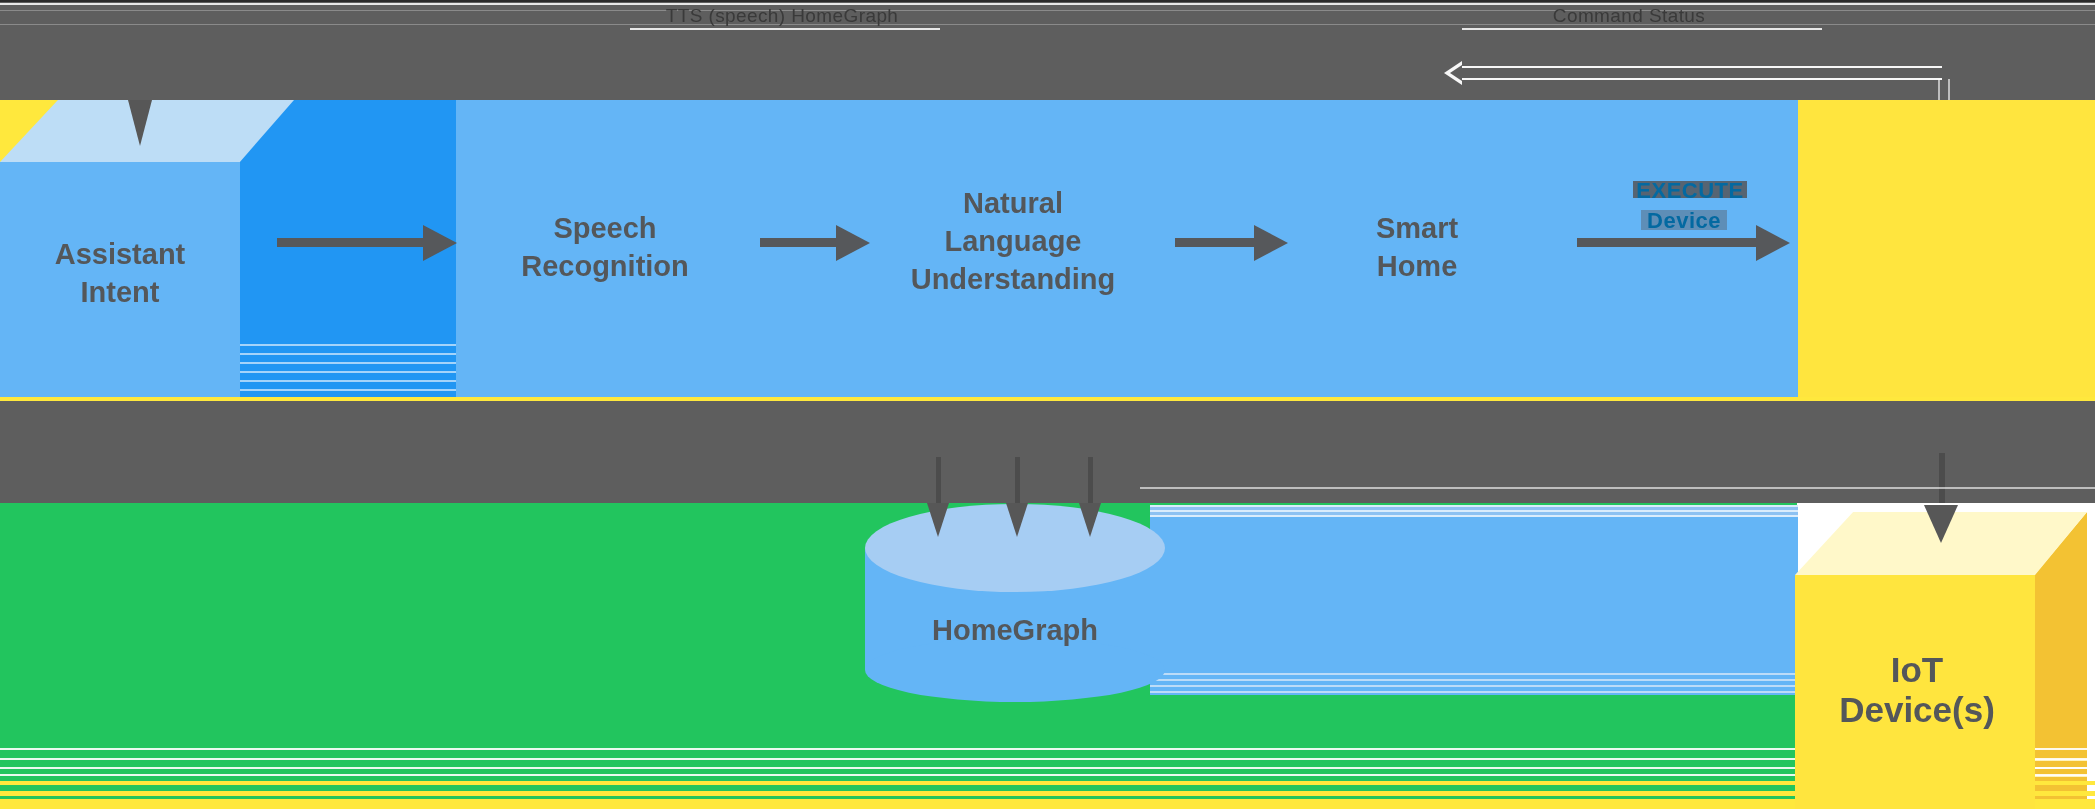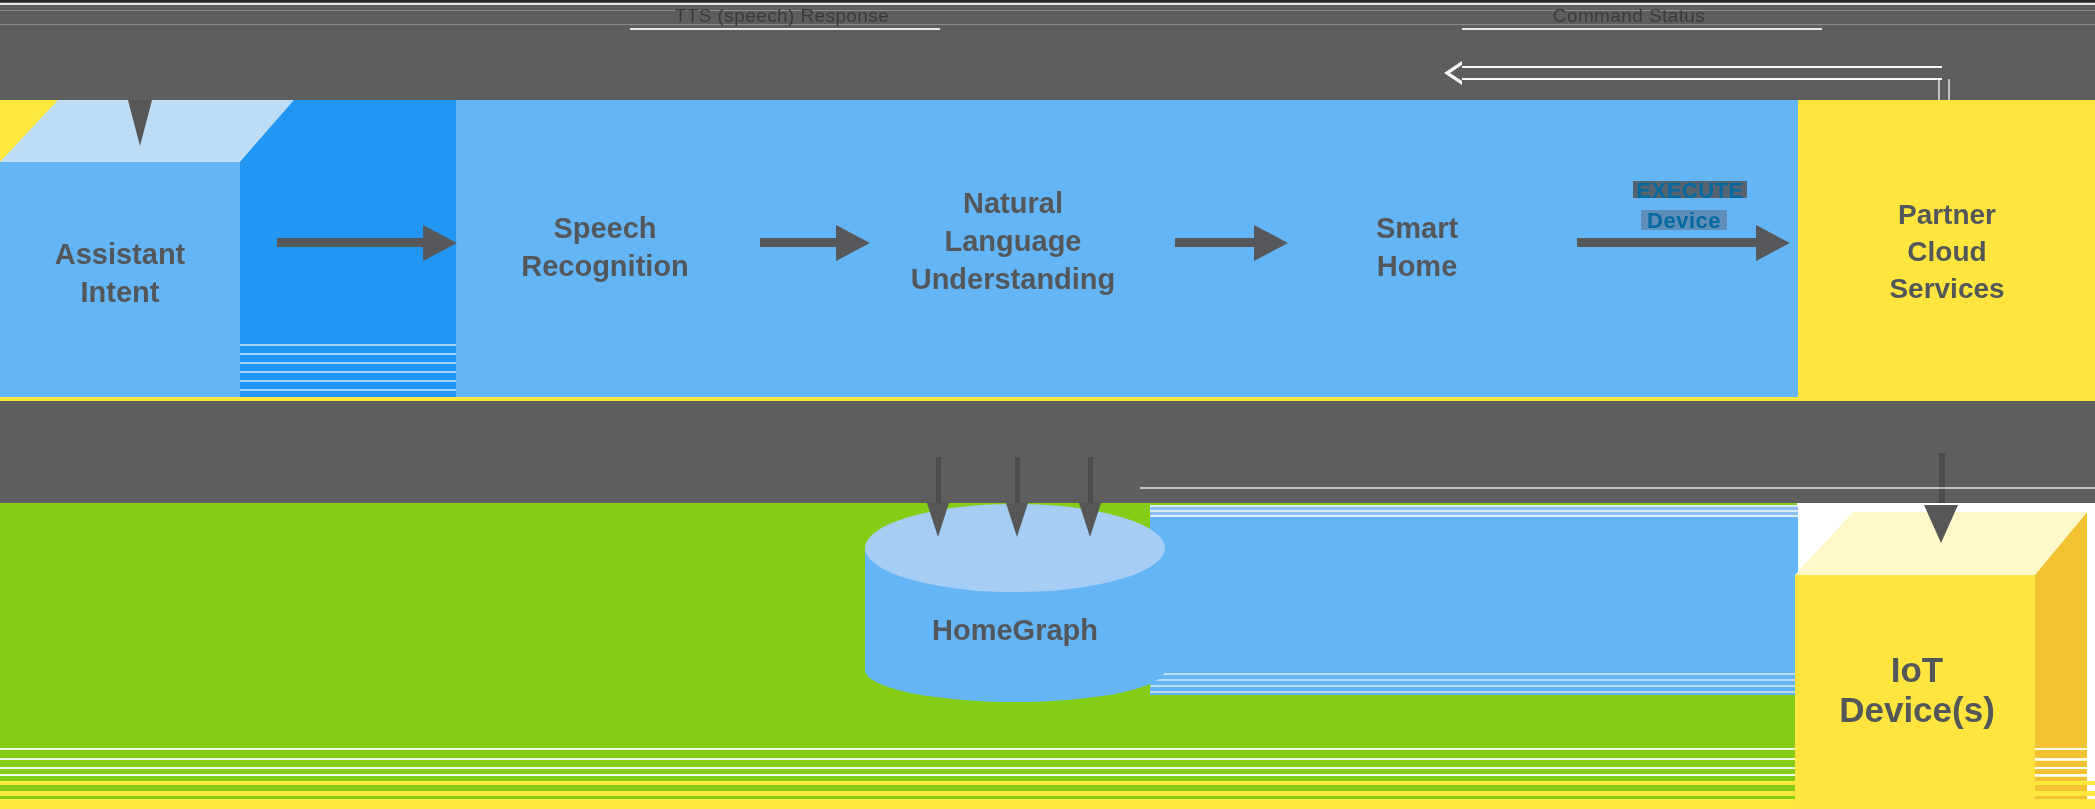--- a/index.html
+++ b/index.html
@@ -52,21 +52,21 @@
 <body>
 
 <div id="stage">
 
   <div class="band" style="top:0;height:100px;">
     <div style="left:0;top:0;width:2095px;height:2px;background:#2A2A2A;"></div>
     <div class="hairline" style="left:0;top:3px;width:2095px;"></div>
     <div class="hairline faint" style="left:0;top:10px;width:2095px;"></div>
     <div class="hairline faint" style="left:0;top:24px;width:2095px;"></div>
 
-    <div class="band-label" style="left:782px;top:5px;">TTS (speech) Response</div>
+    <div class="band-label" style="left:782px;top:5px;">TTS (speech) HomeGraph</div>
     <div class="hairline" style="left:630px;top:28px;width:310px;"></div>
 
     <div class="band-label" style="left:1629px;top:5px;">Command Status</div>
     <div class="hairline" style="left:1462px;top:28px;width:360px;"></div>
 
     <div class="thin-arrow-shaft" style="left:1462px;top:66px;width:480px;height:14px;"></div>
     <div class="tri-left-outer" style="left:1444px;top:61px;"></div>
     <div class="tri-left-inner" style="left:1450px;top:65px;"></div>
     <div class="thin-arrow-vert" style="left:1938px;top:79px;width:12px;height:21px;"></div>
   </div>
@@ -78,23 +78,20 @@
     <div style="left:240px;top:0;width:216px;height:297px;background:#2196F3;"></div>
     <div class="stripes-blue" style="left:240px;top:237px;width:216px;height:60px;"></div>
     <div style="left:0;top:0;width:294px;height:62px;background:#BDDDF6;
                 clip-path:polygon(19.7% 0,100% 0,81.6% 100%,0 100%);"></div>
     <div style="left:0;top:62px;width:240px;height:235px;background:#64B5F6;"></div>
     <div class="notch-down" style="left:128px;top:0;width:24px;height:46px;"></div>
     <div class="node-label" style="left:120px;top:135px;">Assistant
 Intent</div>
 
     <div style="left:1798px;top:0;width:297px;height:297px;background:#FFE53E;"></div>
-    <div class="node-label small" style="left:1947px;top:96px;">Partner
-Cloud
-Services</div>
 
     <div class="node-label" style="left:605px;top:109px;">Speech
 Recognition</div>
     <div class="node-label" style="left:1013px;top:84px;">Natural
 Language
 Understanding</div>
     <div class="node-label" style="left:1417px;top:109px;">Smart
 Home</div>
 
     <div class="arrow-shaft" style="left:277px;top:138px;width:146px;"></div>
@@ -116,21 +113,21 @@
   </div>
 
   <div class="band" style="top:401px;height:102px;">
     <div class="shaft-down" style="left:936px;top:56px;width:5px;height:46px;"></div>
     <div class="shaft-down" style="left:1015px;top:56px;width:5px;height:46px;"></div>
     <div class="shaft-down" style="left:1088px;top:56px;width:5px;height:46px;"></div>
     <div class="shaft-down" style="left:1939px;top:52px;width:6px;height:50px;"></div>
     <div class="hairline" style="left:1140px;top:86px;width:955px;background:rgba(255,255,255,.6);"></div>
   </div>
 
-  <div style="left:0;top:503px;width:1797px;height:306px;background:#84cc16;text-decoration:underline;">
+  <div style="left:0;top:503px;width:1797px;height:306px;background:#22c55e;text-decoration:underline;">
 
     <div class="stripes-band-top" style="left:1150px;top:2px;width:648px;height:12px;"></div>
     <div style="left:1150px;top:14px;width:648px;height:152px;background:#64B5F6;"></div>
     <div class="stripes-band-bottom" style="left:1150px;top:166px;width:648px;height:26px;"></div>
 
     <div style="left:865px;top:45px;width:300px;height:122px;background:#64B5F6;"></div>
     <div style="left:865px;top:135px;width:300px;height:64px;background:#64B5F6;border-radius:50%;"></div>
     <div style="left:865px;top:1px;width:300px;height:88px;background:#A6CDF3;border-radius:50%;"></div>
     <div class="node-label" style="left:1015px;top:108px;">HomeGraph</div>
 

